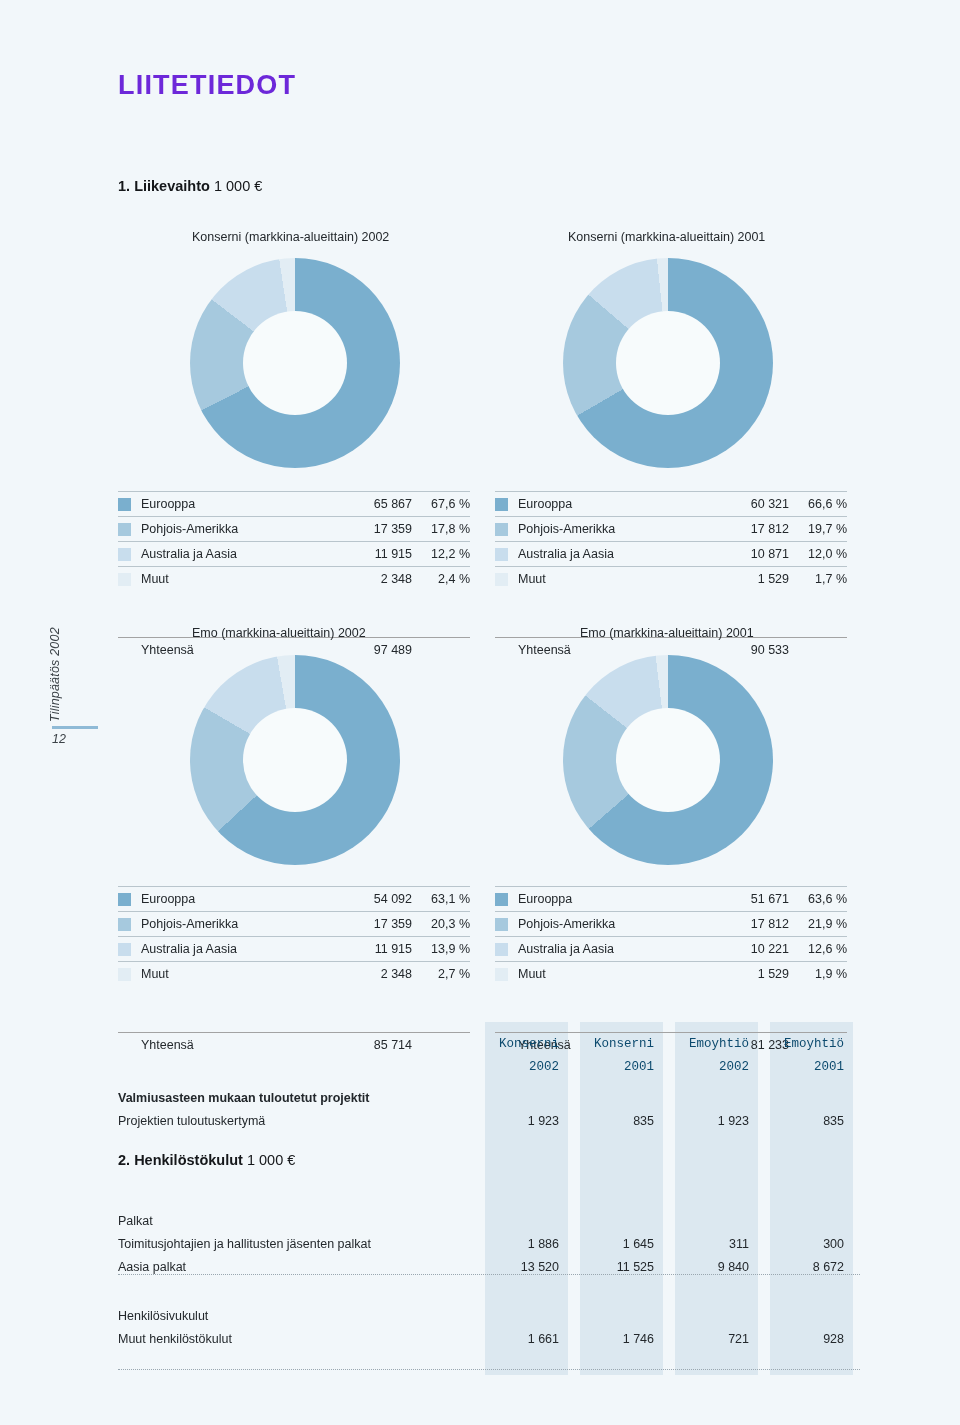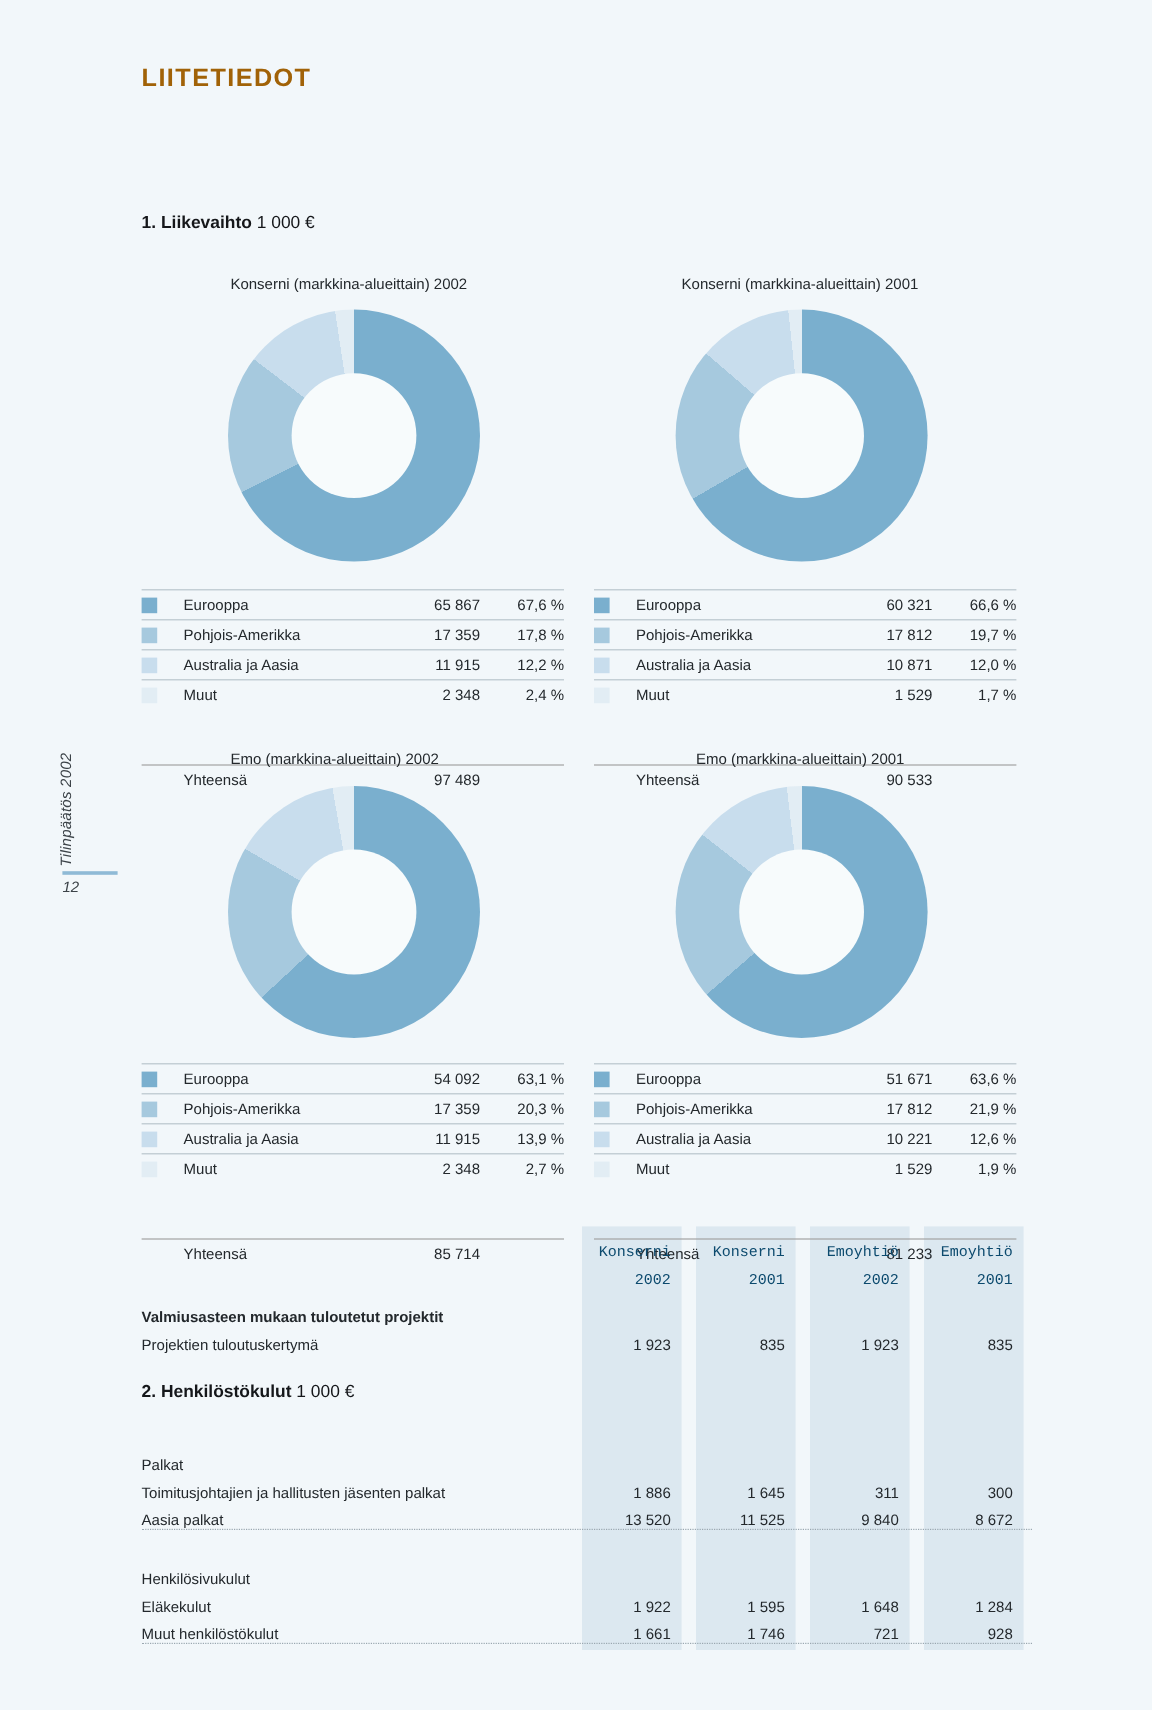--- a/index.html
+++ b/index.html
@@ -21,22 +21,22 @@
     white-space:nowrap;
     transform-origin:left top;
     transform:rotate(-90deg) translate(-122px,22px);
     letter-spacing:.2px;
   }
   .rail-rule{position:absolute;left:52px;top:126px;width:46px;height:3px;background:#8fbad6;}
   .rail-page{position:absolute;left:52px;top:132px;font-size:12.5px;font-style:italic;color:#3c4348;}
 
   
   .doc-title{
-    position:absolute;left:118px;top:54px;
-    font-size:21px;font-weight:bold;letter-spacing:1.2px;color:#a16207;
+    position:absolute;left:118px;top:70px;
+    font-size:27px;font-weight:bold;letter-spacing:1.2px;color:#6d28d9;
   }
   .sec-head{position:absolute;font-size:14.5px;color:#15171a;}
   .sec-head b{font-weight:bold;}
   .sec-head .unit{font-weight:normal;}
   #sec1{left:118px;top:178px;}
   #sec2{left:118px;top:1152px;}
 
   
   .chart-title{position:absolute;font-size:12.5px;color:#23282c;}
   .donut{position:absolute;width:210px;height:210px;border-radius:50%;}
@@ -44,21 +44,20 @@
     content:"";position:absolute;left:50%;top:50%;
     width:104px;height:104px;margin:-52px 0 0 -52px;
     background:#f7fbfc;border-radius:50%;
   }
 
   
   .legend{position:absolute;width:352px;font-size:12.5px;color:#23282c;}
   .lrow{
     display:flex;align-items:center;height:24px;
     border-top:1px solid #b9c5cc;
-    gap:12px;
   }
   .lrow:first-child{border-top:1px solid #b9c5cc;}
   .lrow.total{border-top:1px solid #a3a3a3;border-bottom:none;margin-top:46px;}
   .sw{width:13px;height:13px;flex:0 0 13px;margin-right:10px;}
   .sw.blank{background:transparent;}
   .lname{flex:1 1 auto;white-space:nowrap;}
   .lval{width:78px;text-align:right;white-space:nowrap;}
   .lpct{width:58px;text-align:right;white-space:nowrap;}
 
   
@@ -314,27 +313,20 @@
 
   <div class="tbl" style="top:1300px;">
     <div class="trow">
       <span class="lbl">Henkilösivukulut</span>
       <span class="c"></span>
         <span class="c"></span>
       <span class="c"></span>
         <span class="c"></span>
     </div>
     <div class="trow">
-      <span class="lbl">Eläkekulut</span>
-      <span class="c">1 922</span>
-      <span class="c">1 595</span>
-      <span class="c">1 648</span>
-      <span class="c">1 284</span>
-    </div>
-    <div class="trow">
       <span class="lbl">Muut henkilöstökulut</span>
       <span class="c">1 661</span>
       <span class="c">1 746</span>
       <span class="c">721</span>
       <span class="c">928</span>
     </div>
   </div>
   <div class="dotted" style="left:118px;top:1369px;width:742px;"></div>
 
 </div>

